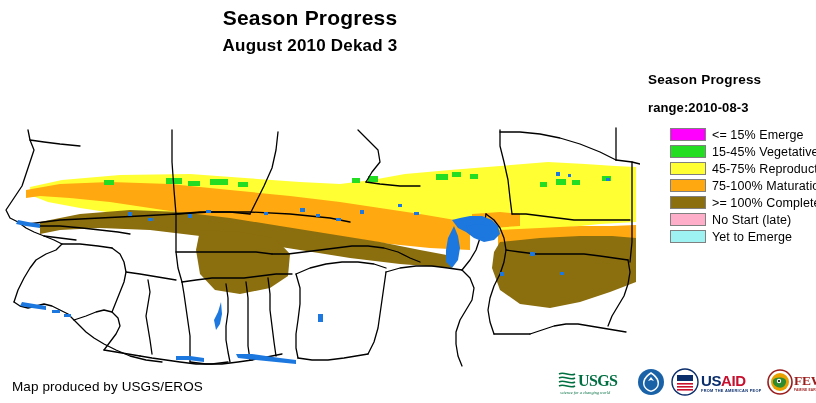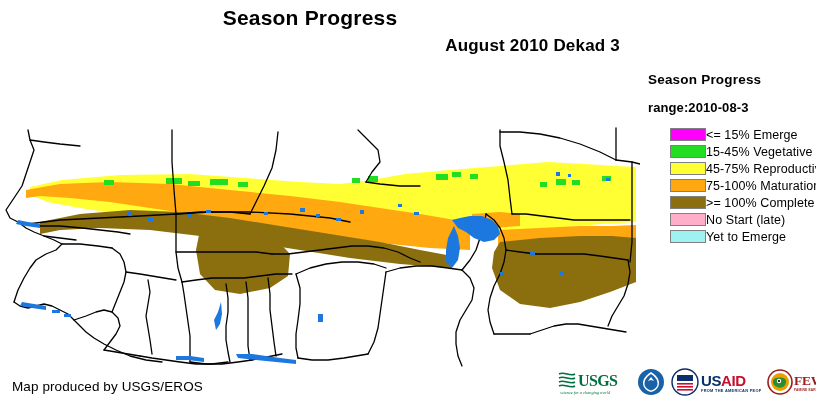--- a/index.html
+++ b/index.html
@@ -4,38 +4,38 @@
 <style>
   html,body{margin:0;padding:0;background:#ffffff;}
   body{width:816px;height:403px;position:relative;overflow:hidden;
        font-family:"Liberation Sans",sans-serif;color:#000;}
 
   #root{position:absolute;left:0;top:0;width:816px;height:284px;background:#fff;}
 
   
   .title-main{position:absolute;left:0;top:6px;width:620px;text-align:center;
     font-size:21px;font-weight:bold;letter-spacing:.2px;}
-  .title-sub{position:absolute;left:0;top:36px;width:620px;text-align:right;
+  .title-sub{position:absolute;left:0;top:36px;width:620px;text-align:center;
     font-size:17px;font-weight:bold;letter-spacing:.2px;}
 
   
   #map-wrap{position:absolute;left:0;top:62px;width:640px;height:310px;overflow:hidden;background:#fff;}
   #map-svg{display:block;}
 
   
   #legend{position:absolute;left:648px;top:72px;width:168px;height:190px;}
   .legend-title{font-size:13.5px;font-weight:bold;letter-spacing:.2px;
     position:absolute;left:0;top:0;white-space:nowrap;}
   .legend-range{font-size:13px;font-weight:bold;letter-spacing:.1px;
     position:absolute;left:0;top:28px;white-space:nowrap;text-align:right;}
   .legend-items{position:absolute;left:22px;top:54px;}
   .legend-row{height:17px;display:flex;align-items:center;}
   .legend-swatch{width:36px;height:13px;border:1px solid #808080;box-sizing:border-box;
     flex:0 0 auto;}
-  .legend-label{font-size:12.5px;white-space:nowrap;letter-spacing:.1px;}
+  .legend-label{font-size:12.5px;margin-left:6px;white-space:nowrap;letter-spacing:.1px;}
 
   
   .credit{position:absolute;left:12px;top:379px;font-size:13.5px;letter-spacing:.1px;}
 
   
   #logos{position:absolute;left:557px;top:367px;width:256px;height:32px;
     display:flex;align-items:flex-start;gap:6px;}
   .logo{height:30px;display:flex;align-items:center;}
 </style>
 </head>

